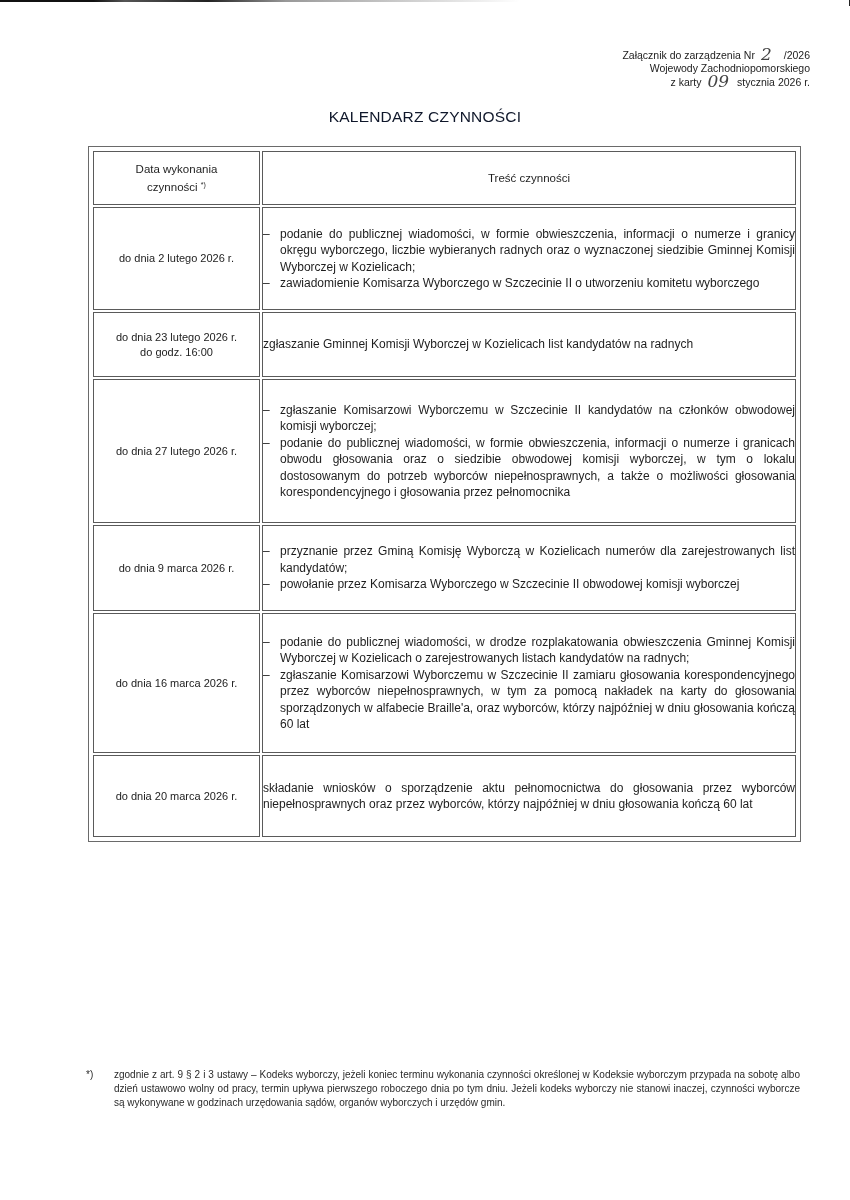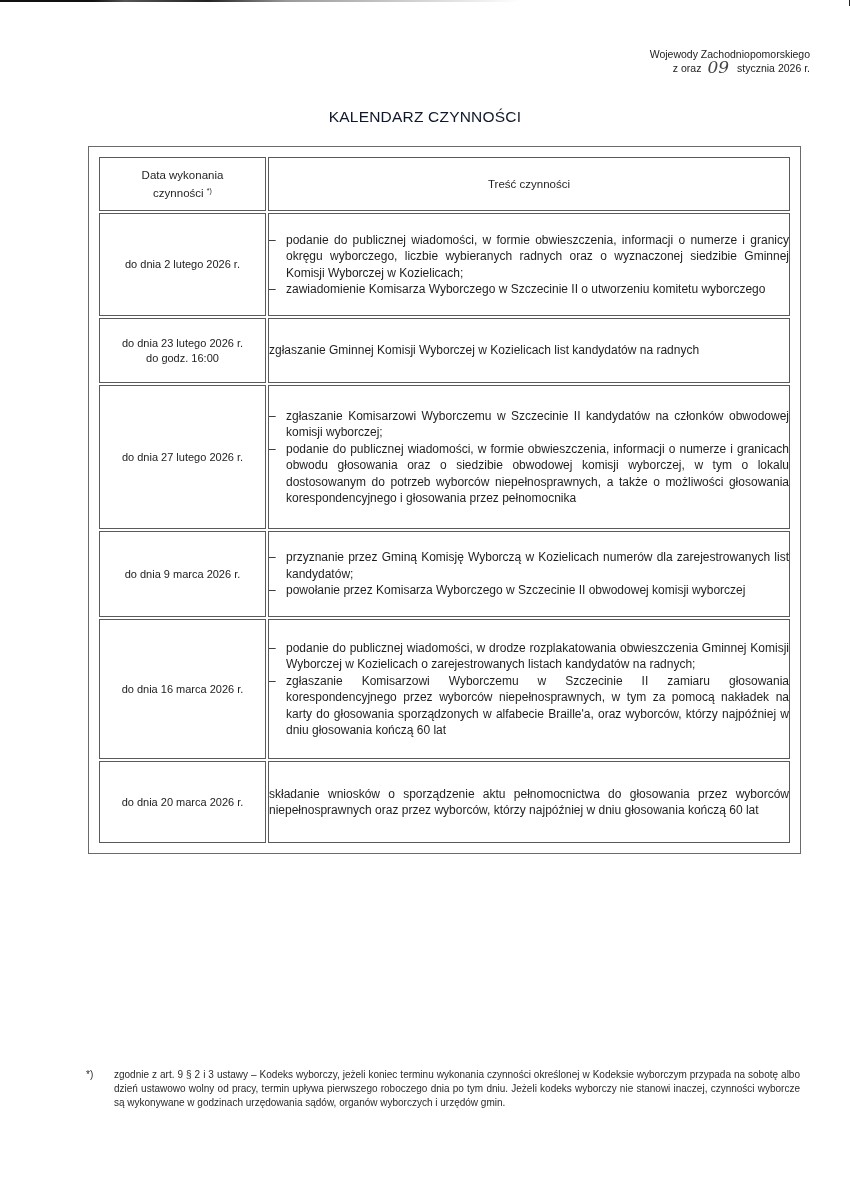--- a/index.html
+++ b/index.html
@@ -66,21 +66,21 @@
       letter-spacing: 0.2px;
       color: #0f172a;
     }
 
     .table-wrap {
       position: absolute;
       left: 88px;
       top: 146px;
       width: 713px;
       border: 1px solid #6a6a6a;
-      padding: 8px;
+      padding: 2px;
       box-sizing: border-box;
     }
     table.calendar {
       width: 100%;
       border-collapse: separate;
       border-spacing: 2px;
       table-layout: fixed;
     }
     table.calendar td, table.calendar th {
       border: 1px solid #5a5a5a;
@@ -164,23 +164,26 @@
       text-align: justify;
     }
   </style>
 </head>
 <body>
 
 <div class="scan-top-edge"></div>
 <div class="scan-right-edge"></div>
 
 <div class="annex">
+  <div>
+    <span>Załącznik do zarządzenia Nr</span><span class="hand num">2</span><span>/2026</span>
+  </div>
   <div>Wojewody Zachodniopomorskiego</div>
   <div>
-    <span>z oraz</span><span class="hand">09</span><span>stycznia 2026 r.</span>
+    <span>z karty</span><span class="hand">09</span><span>stycznia 2026 r.</span>
   </div>
 </div>
 
 <div class="doc-title">KALENDARZ CZYNNOŚCI</div>
 
 <div class="table-wrap">
   <table class="calendar">
     <colgroup>
       <col class="col-date">
       <col class="col-content">

